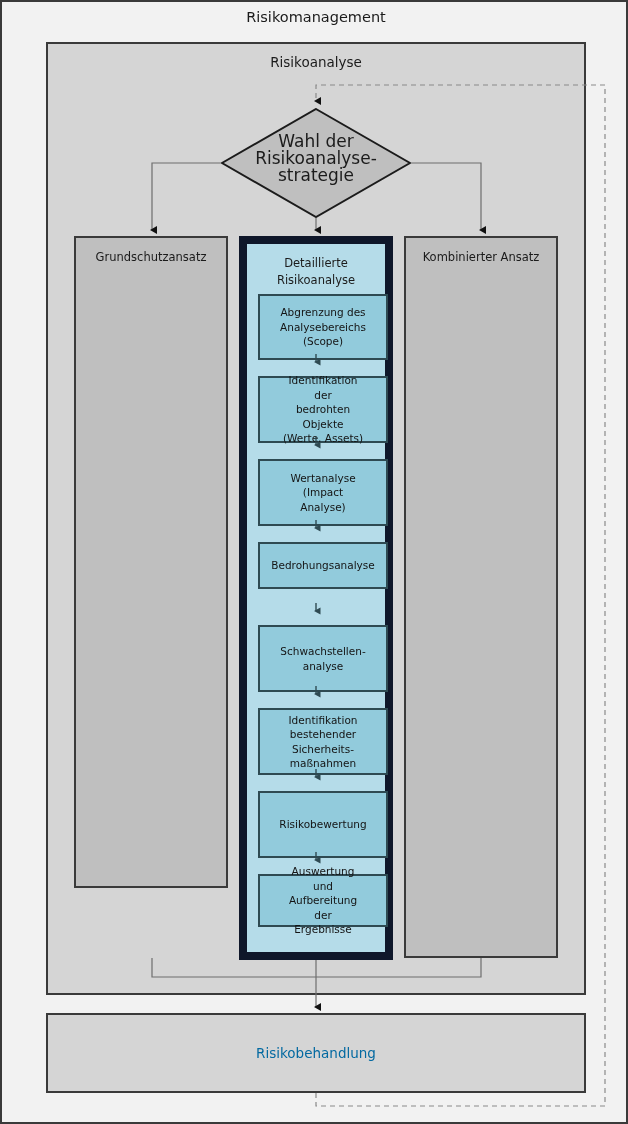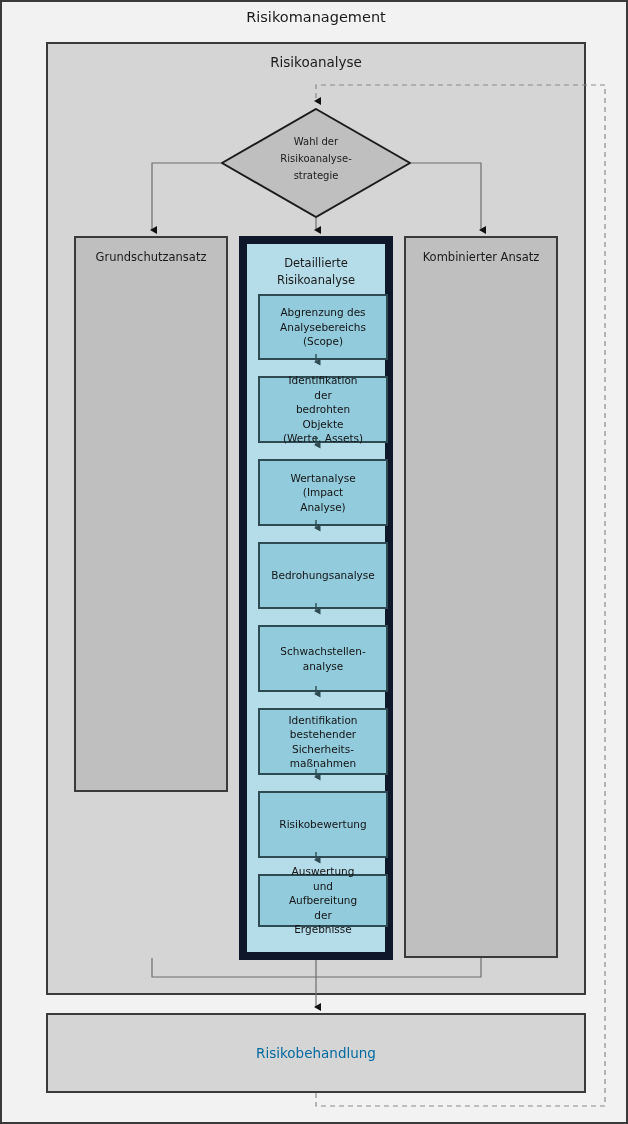--- a/index.html
+++ b/index.html
@@ -43,31 +43,31 @@
   }
 
   
   .diamond-wrap {
     left: 219px; top: 106px; width: 190px; height: 110px;
   }
   .diamond-wrap svg { display: block; }
   .diamond-label {
     left: 219px; top: 131px; width: 190px;
     text-align: center;
-    font-size: 10px;
+    font-size: 17px;
     line-height: 17px;
     color: #1b1b1b;
   }
 
   
   .col {
     border: 2px solid #3a3a3a;
   }
   .col-left {
-    left: 72px; top: 234px; width: 154px; height: 556px;
+    left: 72px; top: 234px; width: 154px; height: 652px;
     background: #bfbfbf;
   }
   .col-right {
     left: 402px; top: 234px; width: 154px; height: 722px;
     background: #bfbfbf;
   }
   .col-mid {
     left: 237px; top: 234px; width: 154px; height: 724px;
     background: #b5dce9;
     border: 8px solid #0f172a;
@@ -171,21 +171,21 @@
       </div>
     </div>
 
     <div class="step" style="top:215px;height:67px;">
       <div>
         <div>Wertanalyse</div>
         <div>(Impact Analyse)</div>
       </div>
     </div>
 
-    <div class="step" style="top:298px;height:67px;">
+    <div class="step" style="top:298px;height:47px;">
       <div>
         <div>Bedrohungsanalyse</div>
       </div>
     </div>
 
     <div class="step" style="top:381px;height:67px;">
       <div>
         <div>Schwachstellen-</div>
         <div>analyse</div>
       </div>

